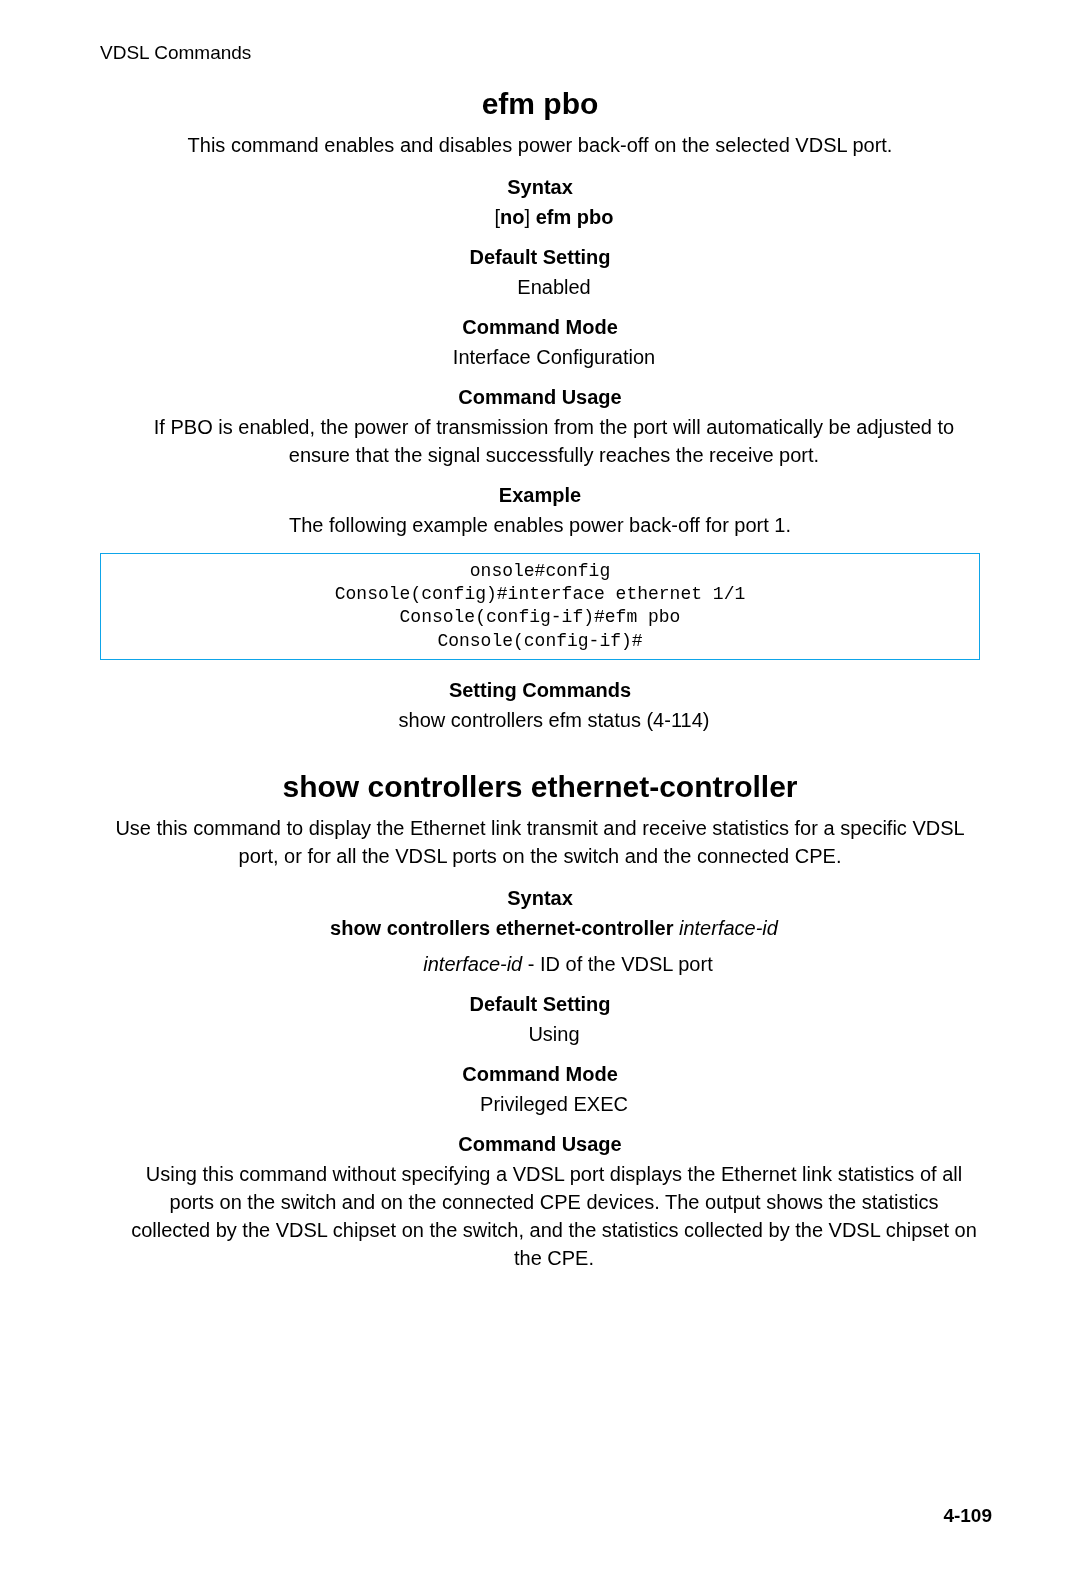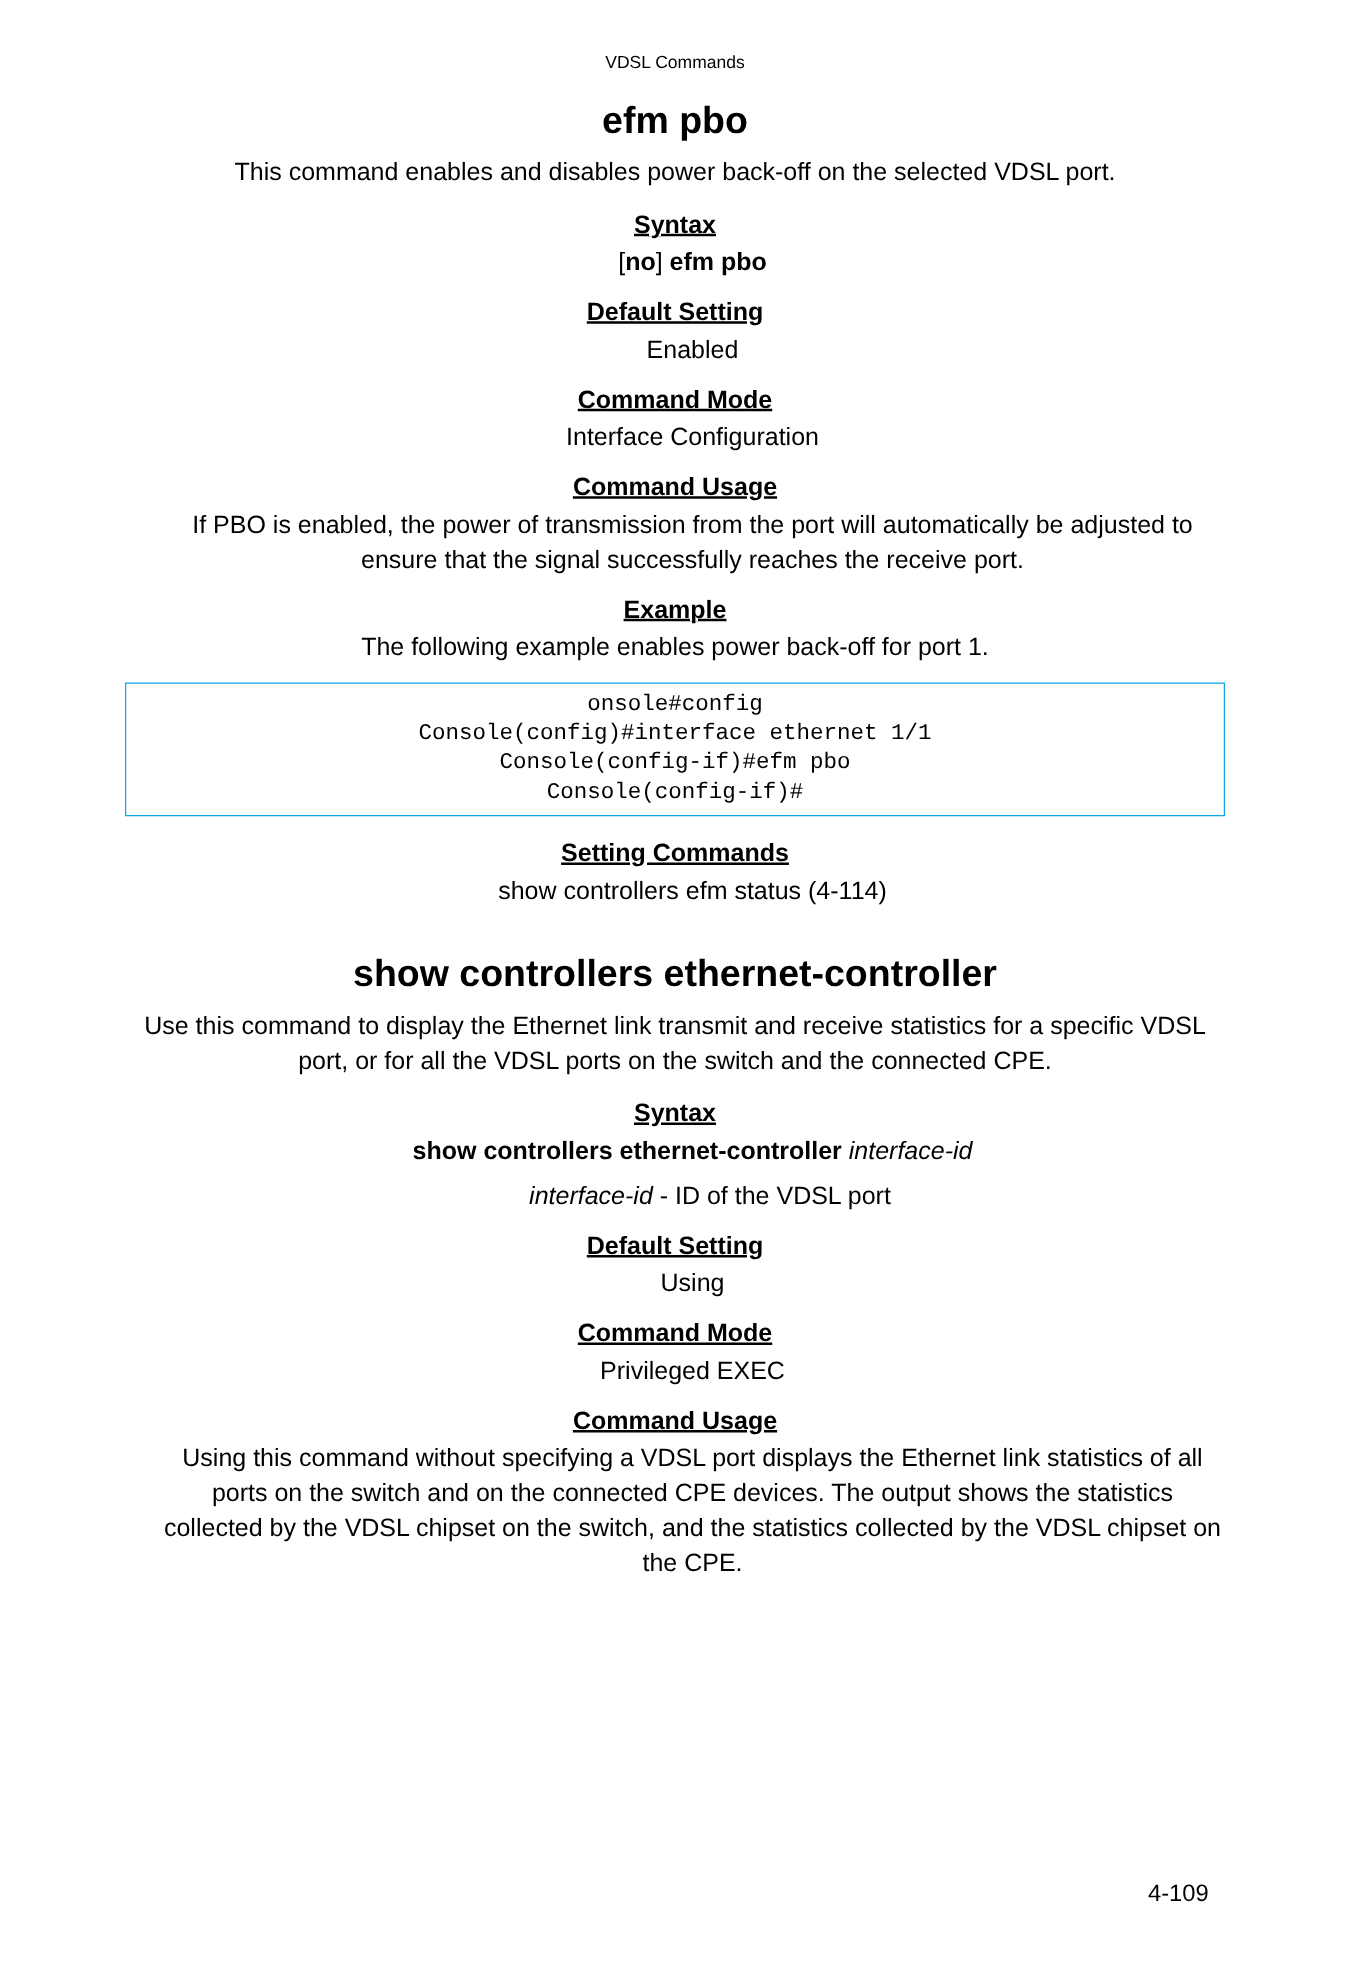--- a/index.html
+++ b/index.html
@@ -13,37 +13,36 @@
       font-size: 20px;
       line-height: 1.4;
       color: #000;
       background: #fff;
       width: 1080px;
       height: 1570px;
       padding: 40px 100px 40px 100px;
       position: relative;
     }
     .header-right {
-      text-align: center;
-      font-size: 14px;
+      text-align: left;
+      font-size: 19px;
       margin-bottom: 16px;
     }
     h1 {
       font-size: 30px;
       font-weight: bold;
       margin-bottom: 6px;
     }
     .description {
       margin-bottom: 14px;
     }
     .section-label {
       font-weight: bold;
       margin-top: 12px;
       margin-bottom: 2px;
-      text-decoration: underline;
     }
     .indented {
       margin-left: 28px;
       margin-bottom: 8px;
     }
     .syntax-line {
       margin-left: 28px;
       margin-bottom: 8px;
     }
     .syntax-line .bold {
@@ -65,22 +64,23 @@
     .sub-indented {
       margin-left: 56px;
       margin-bottom: 8px;
     }
     .sub-indented .italic {
       font-style: italic;
     }
     .page-number {
       position: absolute;
       bottom: 40px;
-      right: 113px;
+      right: 88px;
       font-size: 19px;
+      font-weight: bold;
     }
     .section-spacer {
       height: 24px;
     }
   </style>
 </head>
 <body>
 
 <div class="header-right">VDSL Commands</div>
 

